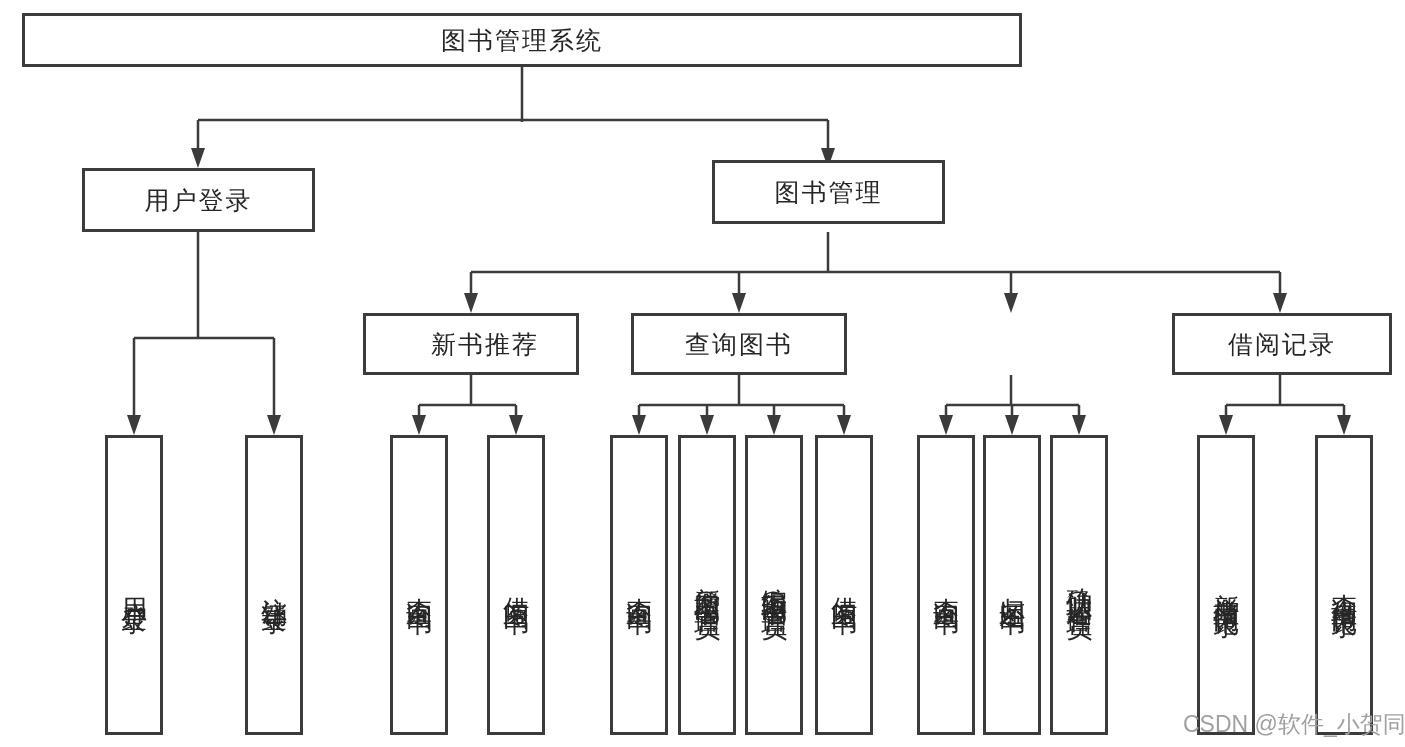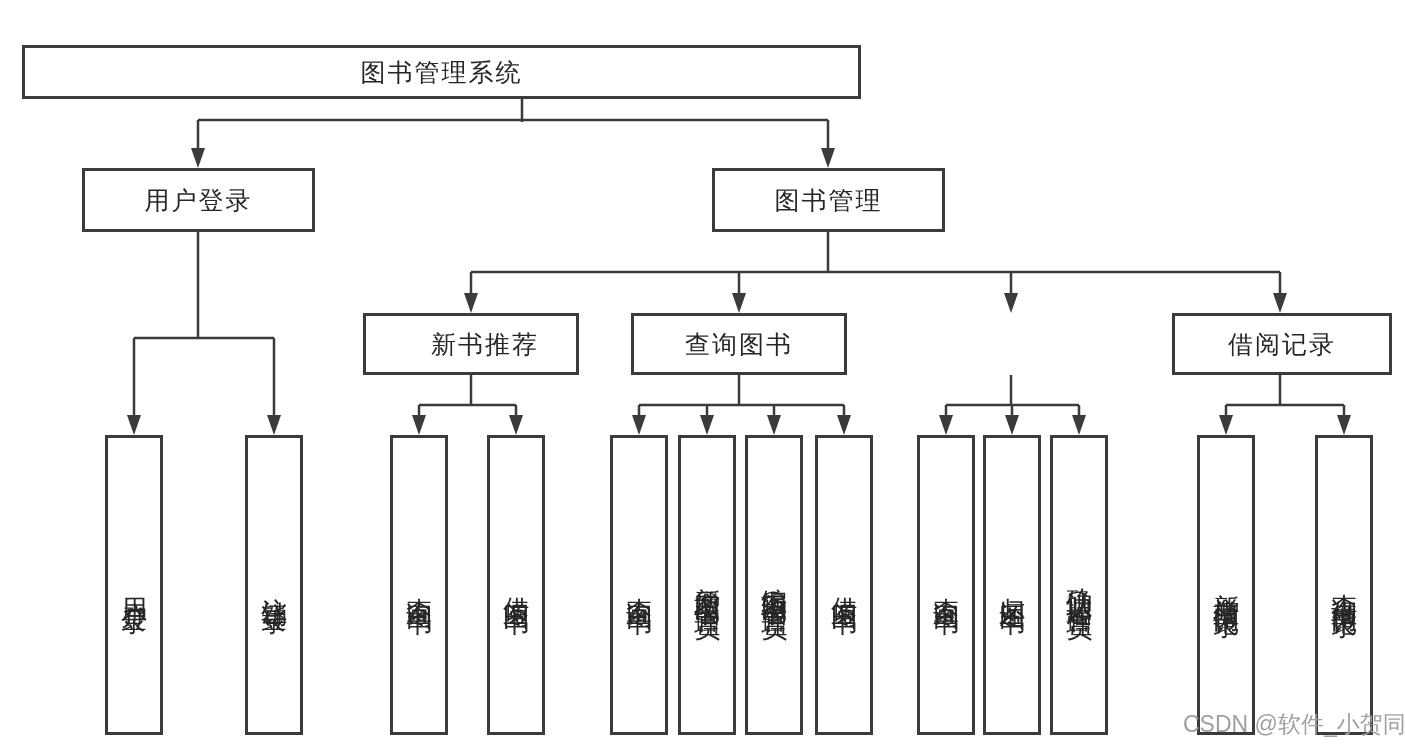--- a/index.html
+++ b/index.html
@@ -72,28 +72,28 @@
              M1004 293 h14 L1011 313 z  M1273 293 h14 L1280 313 z
              M127 415 h14 L134 435 z  M267 415 h14 L274 435 z
              M412 415 h14 L419 435 z  M509 415 h14 L516 435 z
              M632 415 h14 L639 435 z  M700 415 h14 L707 435 z
              M767 415 h14 L774 435 z  M837 415 h14 L844 435 z
              M939 415 h14 L946 435 z  M1005 415 h14 L1012 435 z
              M1072 415 h14 L1079 435 z  M1219 415 h14 L1226 435 z
              M1337 415 h14 L1344 435 z"></path>
   </svg>
 
-  <div class="node h" style="left:22px; top:13px; width:839px; height:54px;margin-top:32px;">
+  <div class="node h" style="left:22px; top:13px; width:1000px; height:54px;">
     <span>图书管理系统</span>
   </div>
 
   <div class="node h" style="left:82px; top:168px; width:233px; height:64px;">
     <span>用户登录</span>
   </div>
-  <div class="node h" style="left:712px; top:168px; width:233px; height:64px;">
+  <div class="node h" style="left:712px; top:160px; width:233px; height:64px;">
     <span>图书管理</span>
   </div>
 
   <div class="node h" style="left:363px; top:313px; width:216px; height:62px;padding-left:28px;">
     <span>新书推荐</span>
   </div>
   <div class="node h" style="left:631px; top:313px; width:216px; height:62px;">
     <span>查询图书</span>
   </div>
   <div class="node h" style="left:1172px; top:313px; width:220px; height:62px;">

